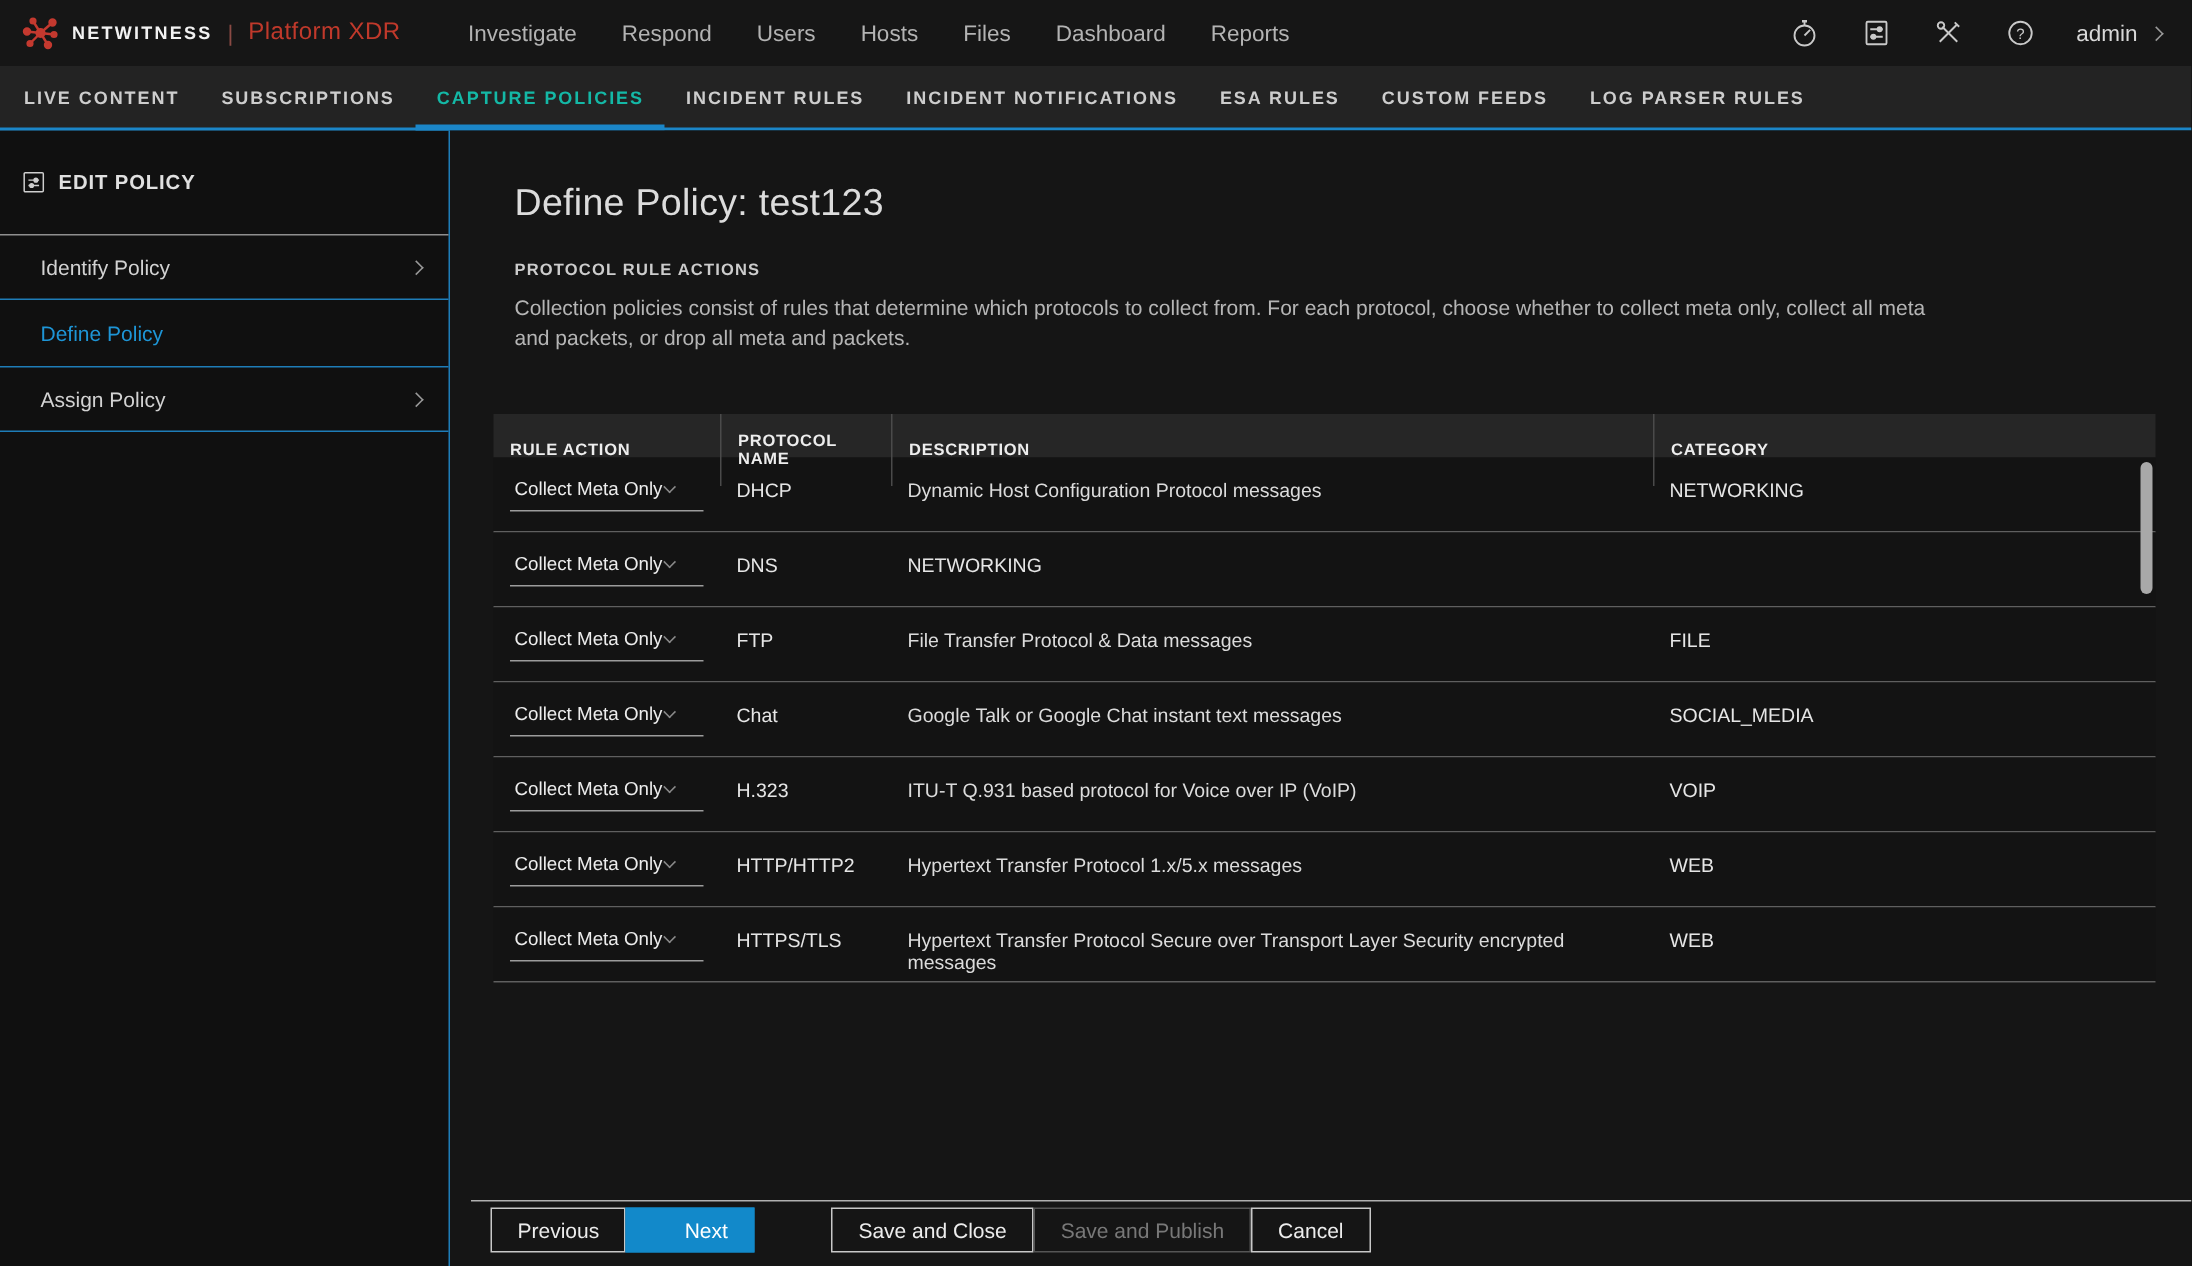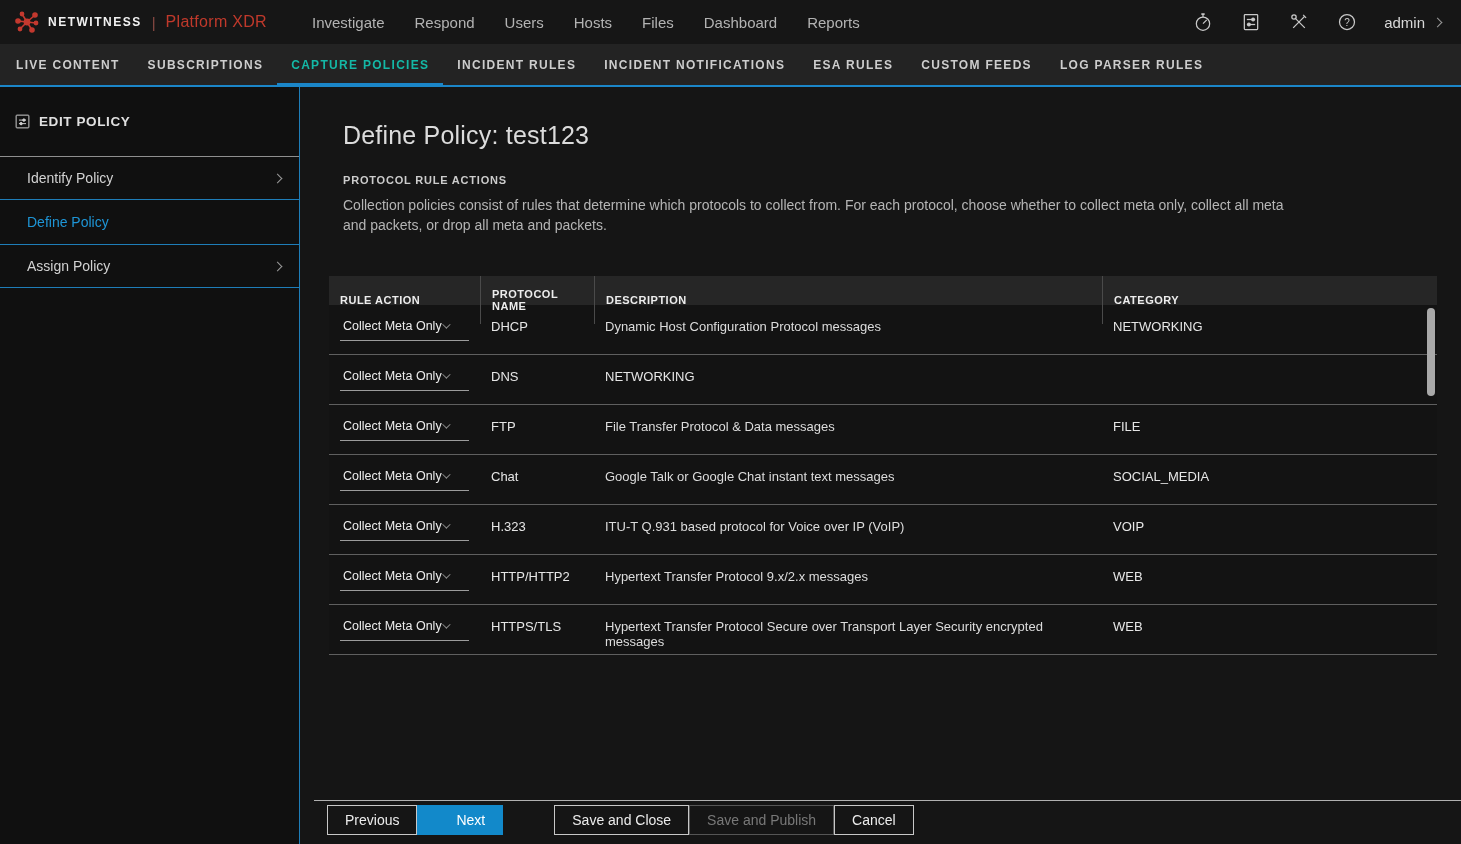--- a/index.html
+++ b/index.html
@@ -290,21 +290,21 @@
           </div>
 
           <div class="trow">
             <div class="td">
               <div class="select">
                 <span>Collect Meta Only</span>
                 <span class="chev-down"></span>
               </div>
             </div>
             <div class="td proto">HTTP/HTTP2</div>
-            <div class="td desc proto">Hypertext Transfer Protocol 9.x/2.x messages</div>
+            <div class="td desc proto">Hypertext Transfer Protocol 1.x/5.x messages</div>
             <div class="td cat">WEB</div>
           </div>
 
           <div class="trow">
             <div class="td">
               <div class="select">
                 <span>Collect Meta Only</span>
                 <span class="chev-down"></span>
               </div>
             </div>

